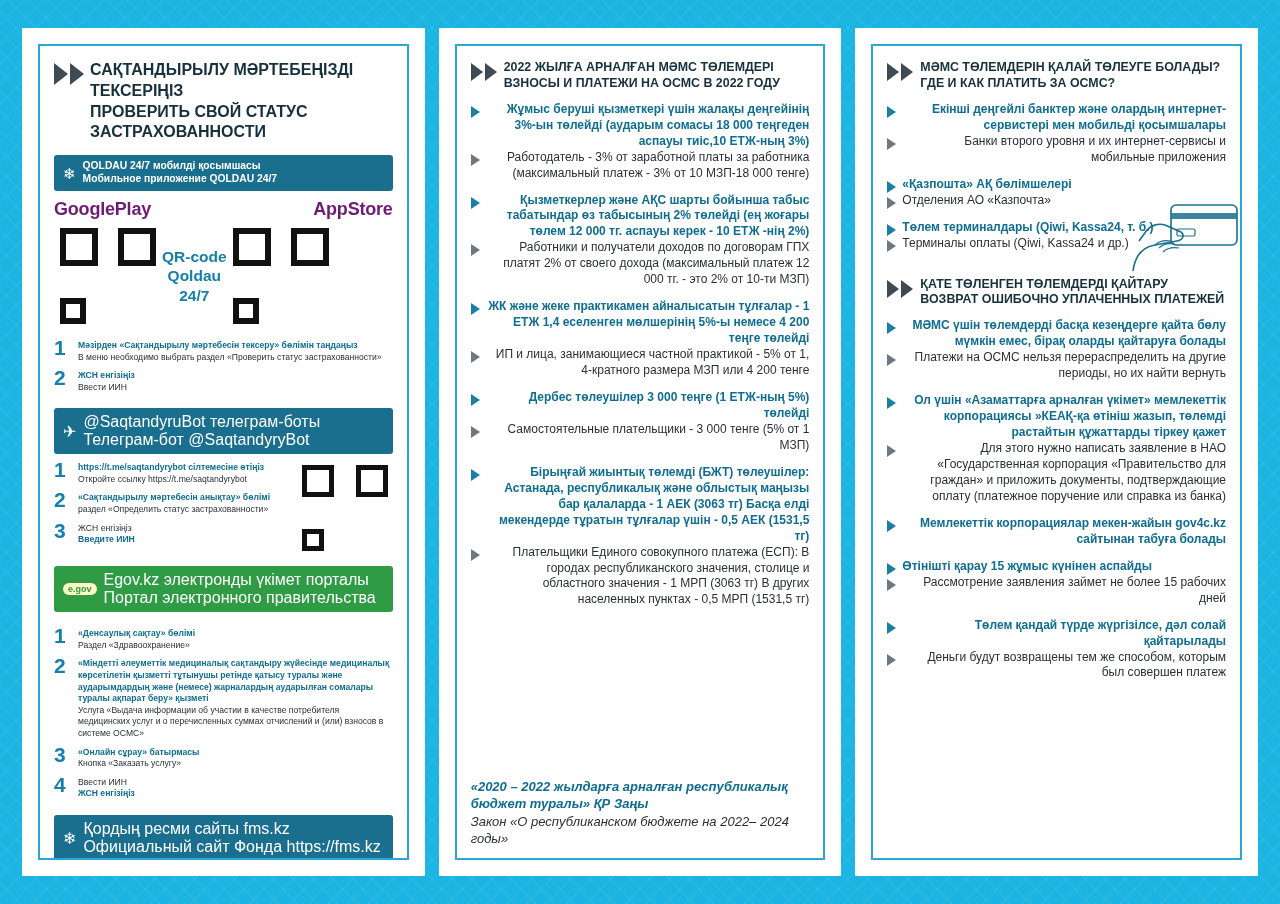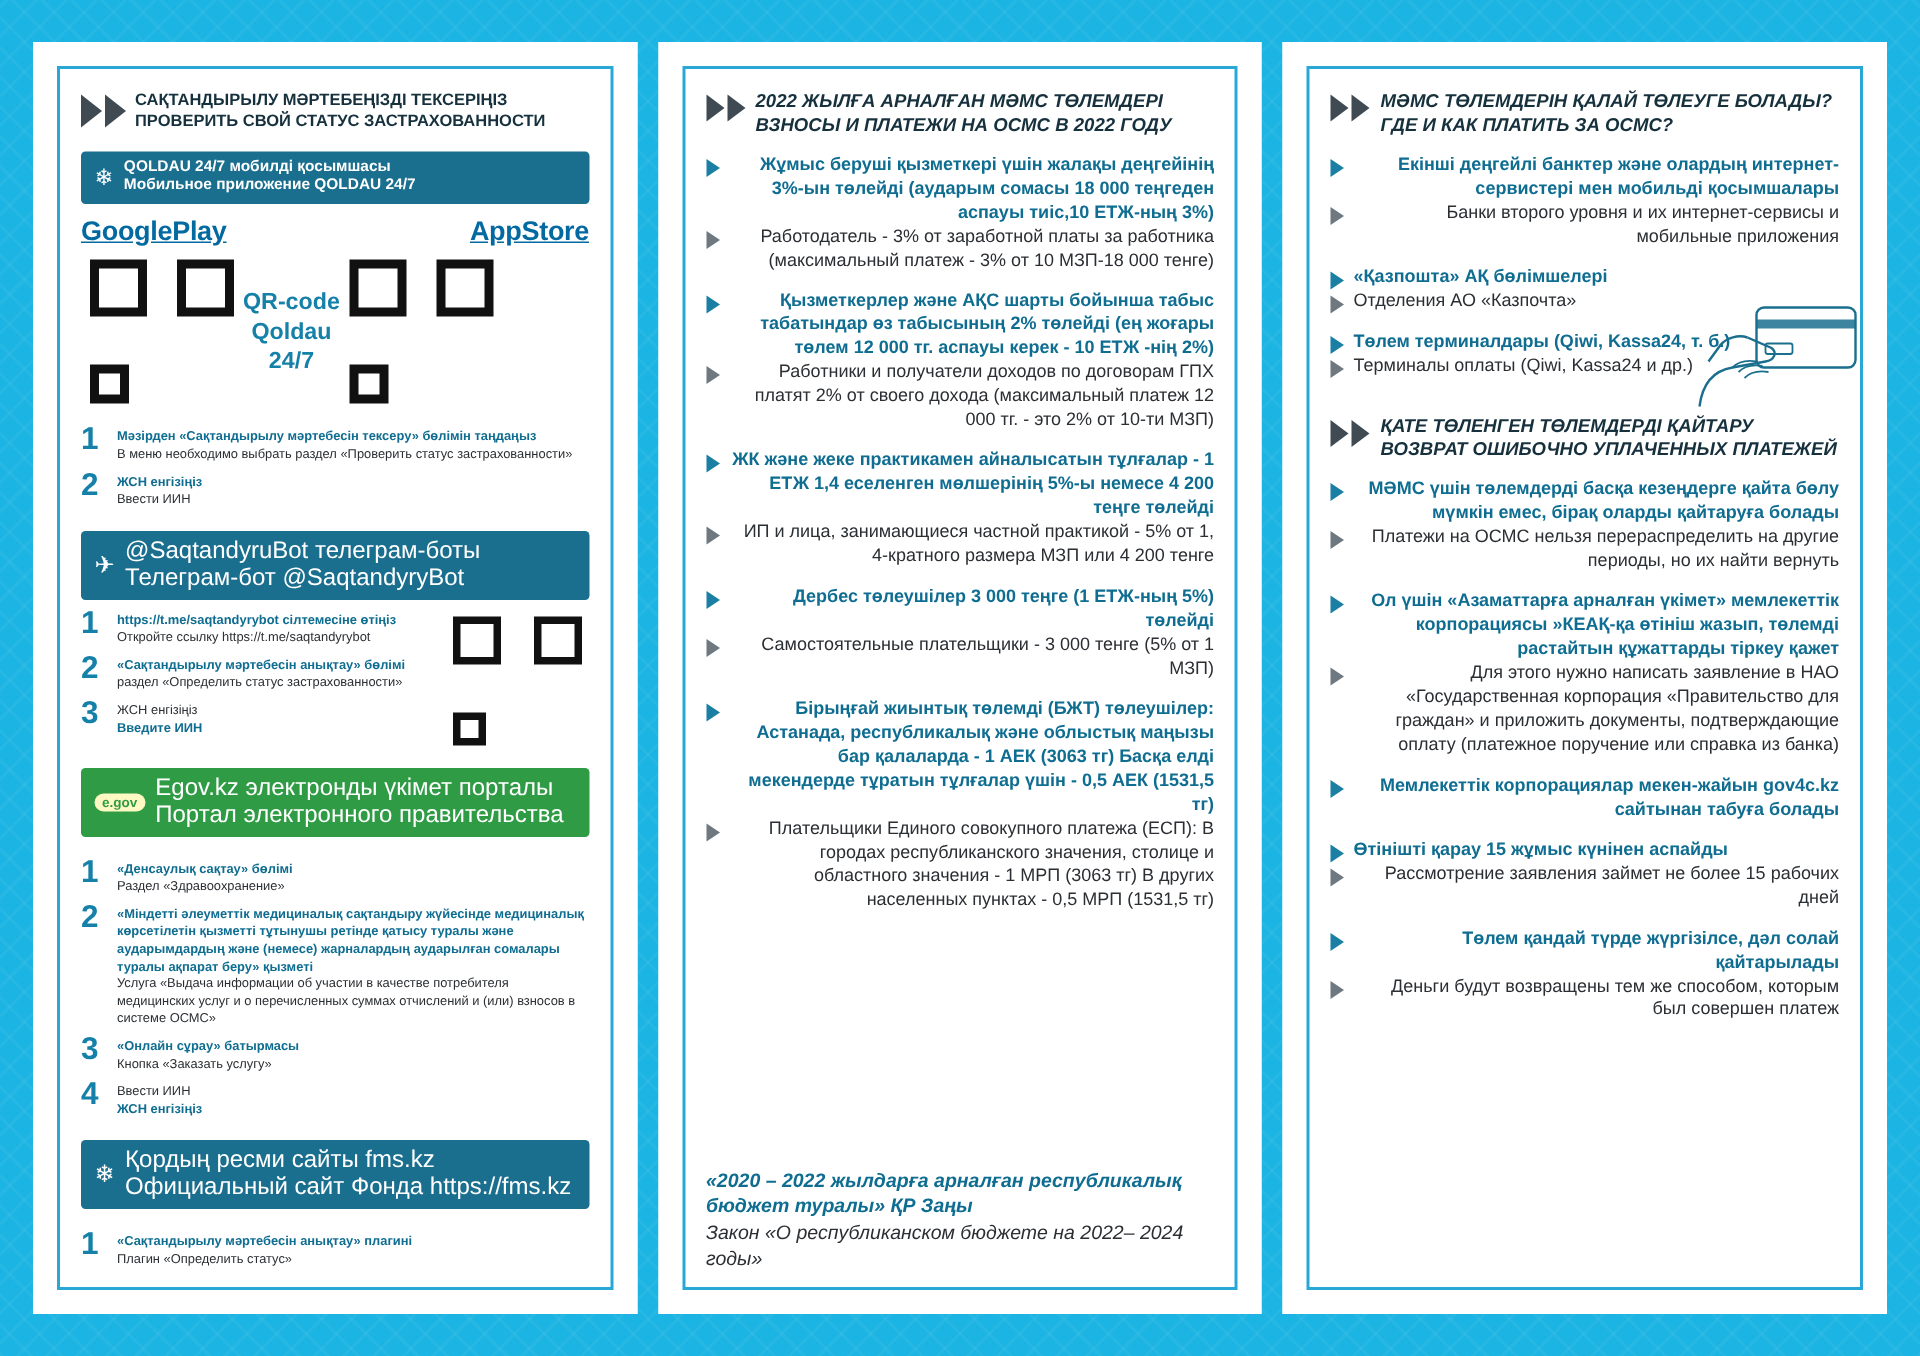--- a/index.html
+++ b/index.html
@@ -48,21 +48,21 @@
     gap: 7px;
     margin-bottom: 10px;
   }
   .tri-pair { display: flex; align-items: center; gap: 2px; padding-top: 3px; flex: 0 0 auto;}
   .tri {
     width: 0; height: 0;
     border-top: 9px solid transparent;
     border-bottom: 9px solid transparent;
     border-left: 12px solid #3f4a52;
   }
-  .sec-head-text { font-size: 12.4px; line-height: 1.28; font-weight: bold; color: #16313d; font-style: italic; }
+  .sec-head-text { font-size: 12.4px; line-height: 1.28; font-weight: bold; color: #16313d; }
   .sec-head-text .kz { color: #16313d; }
   .sec-head-text .ru { color: #16313d; }
 
   
   .items { display: flex; flex-direction: column; text-align: right; }
   .item { margin-bottom: 11px; }
   .line {
     display: flex;
     align-items: flex-start;
     gap: 6px;
@@ -81,35 +81,35 @@
   .txt.ru { color: #2b2f33; }
 
   
   .big-head {
     display: flex; align-items: flex-start; gap: 6px;
     margin-bottom: 12px;
   }
   .big-head .tri-pair .tri {
     border-top-width: 11px; border-bottom-width: 11px; border-left-width: 14px;
   }
-  .big-head-text { font-size: 11px; font-weight: bold; line-height: 1.3; color: #16313d; }
+  .big-head-text { font-size: 16px; font-weight: bold; line-height: 1.3; color: #16313d; }
 
   .app-badge {
     background: #1a6e8e;
     color: #fff;
     display: flex; align-items: center; gap: 7px;
     padding: 5px 9px;
     border-radius: 3px;
     margin-bottom: 8px;
   }
   .app-badge .glyph { font-size: 15px; line-height: 1; }
   .app-badge .btxt { font-size: 10.3px; font-weight: bold; line-height: 1.25; }
 
   .store-row { display: flex; justify-content: space-between; align-items: flex-end; }
-  .store-name { font-size: 18px; font-weight: bold; color: #0369a1; letter-spacing: -0.2px; text-decoration: underline;}
+  .store-name { font-size: 18px; font-weight: bold; color: #701a75; letter-spacing: -0.2px;}
   .qr-row { display: flex; align-items: center; margin-top: 2px; }
   .qr {
     width: 108px; height: 108px;
     background-color: #fff;
     background-image:
       repeating-linear-gradient(0deg, #111 0 4px, #fff 4px 8px),
       repeating-linear-gradient(90deg, #111 0 4px, rgba(255,255,255,0) 4px 8px);
     background-blend-mode: screen;
     border: 3px solid #fff;
     position: relative;

